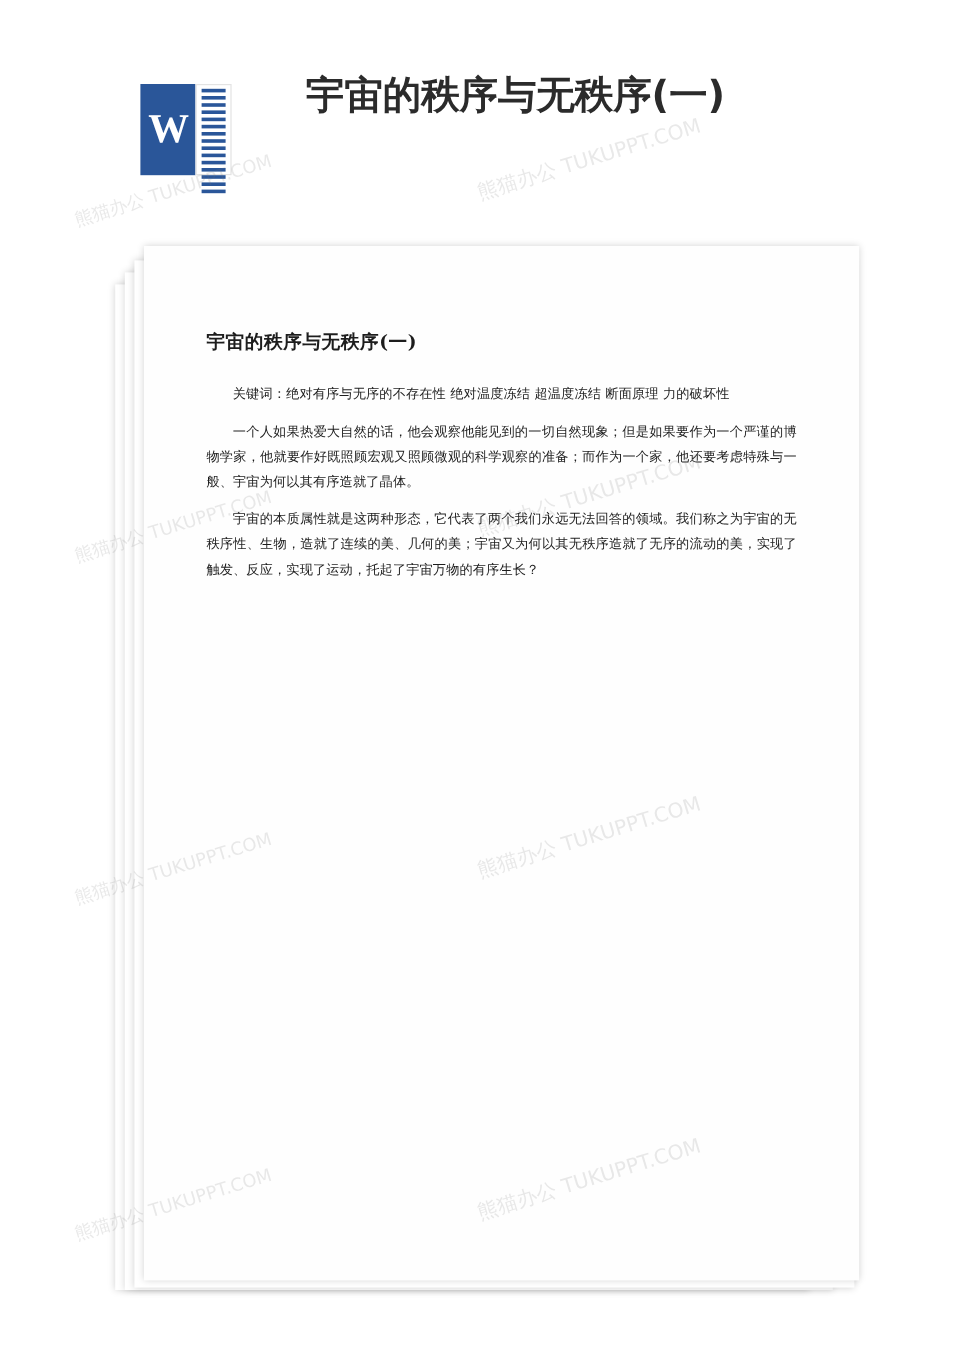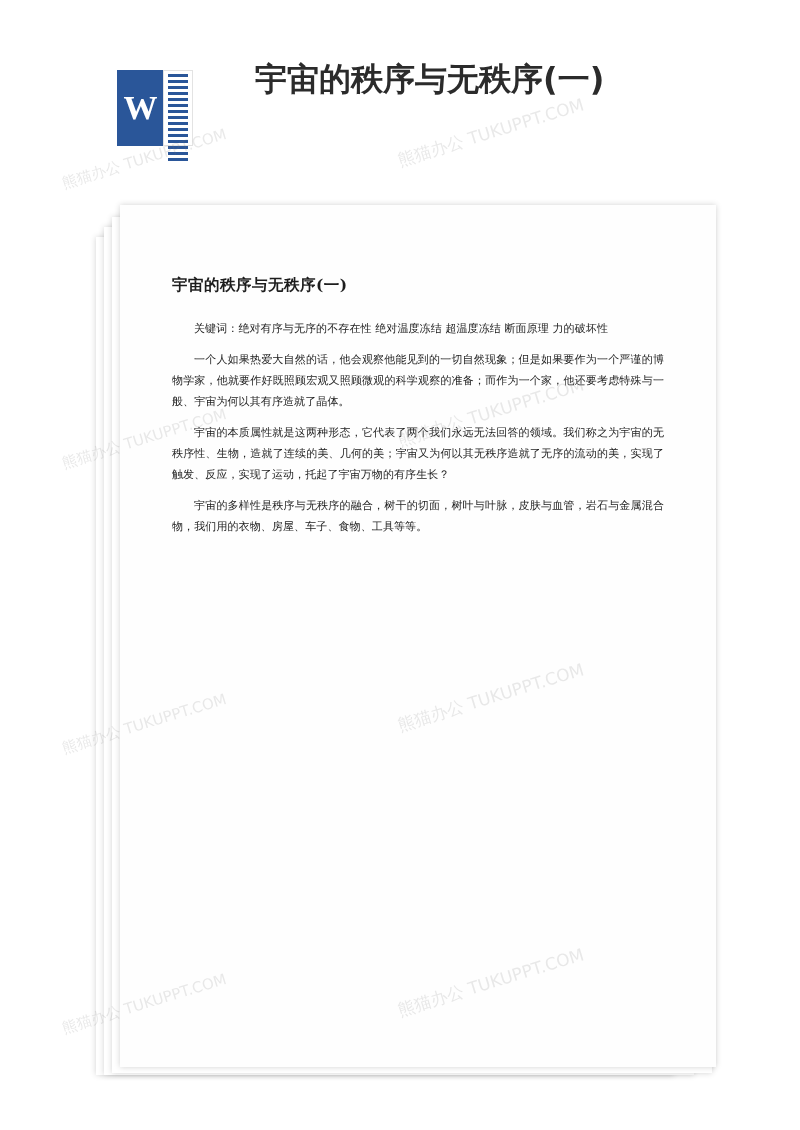--- a/index.html
+++ b/index.html
@@ -176,21 +176,20 @@
   <div class="sheet sheet-back3"></div>
   <div class="sheet sheet-back2"></div>
   <div class="sheet sheet-back1"></div>
   <div class="sheet sheet-front"></div>
 
   <div class="page-body">
     <div class="page-title">宇宙的秩序与无秩序(一)</div>
     <p class="para">关键词：绝对有序与无序的不存在性 绝对温度冻结 超温度冻结 断面原理 力的破坏性</p>
     <p class="para">一个人如果热爱大自然的话，他会观察他能见到的一切自然现象；但是如果要作为一个严谨的博物学家，他就要作好既照顾宏观又照顾微观的科学观察的准备；而作为一个家，他还要考虑特殊与一般、宇宙为何以其有序造就了晶体。</p>
     <p class="para">宇宙的本质属性就是这两种形态，它代表了两个我们永远无法回答的领域。我们称之为宇宙的无秩序性、生物，造就了连续的美、几何的美；宇宙又为何以其无秩序造就了无序的流动的美，实现了触发、反应，实现了运动，托起了宇宙万物的有序生长？</p>
-    <p class="para">宇宙的多样性是秩序与无秩序的融合，树干的切面，树叶与叶脉，皮肤与血管，岩石与金属混合物，我们用的衣物、房屋、车子、食物、工具等等。</p>
   </div>
 </div>
 
 <div id="watermark-layer">
     <div class="wm" style="left: 60px; top: 175px;">熊猫办公 TUKUPPT.COM</div>
     <div class="wm wm-big" style="left: 395px; top: 150px;">熊猫办公 TUKUPPT.COM</div>
     <div class="wm" style="left: 60px; top: 455px;">熊猫办公 TUKUPPT.COM</div>
     <div class="wm wm-big" style="left: 395px; top: 430px;">熊猫办公 TUKUPPT.COM</div>
     <div class="wm" style="left: 60px; top: 740px;">熊猫办公 TUKUPPT.COM</div>
     <div class="wm wm-big" style="left: 395px; top: 715px;">熊猫办公 TUKUPPT.COM</div>

